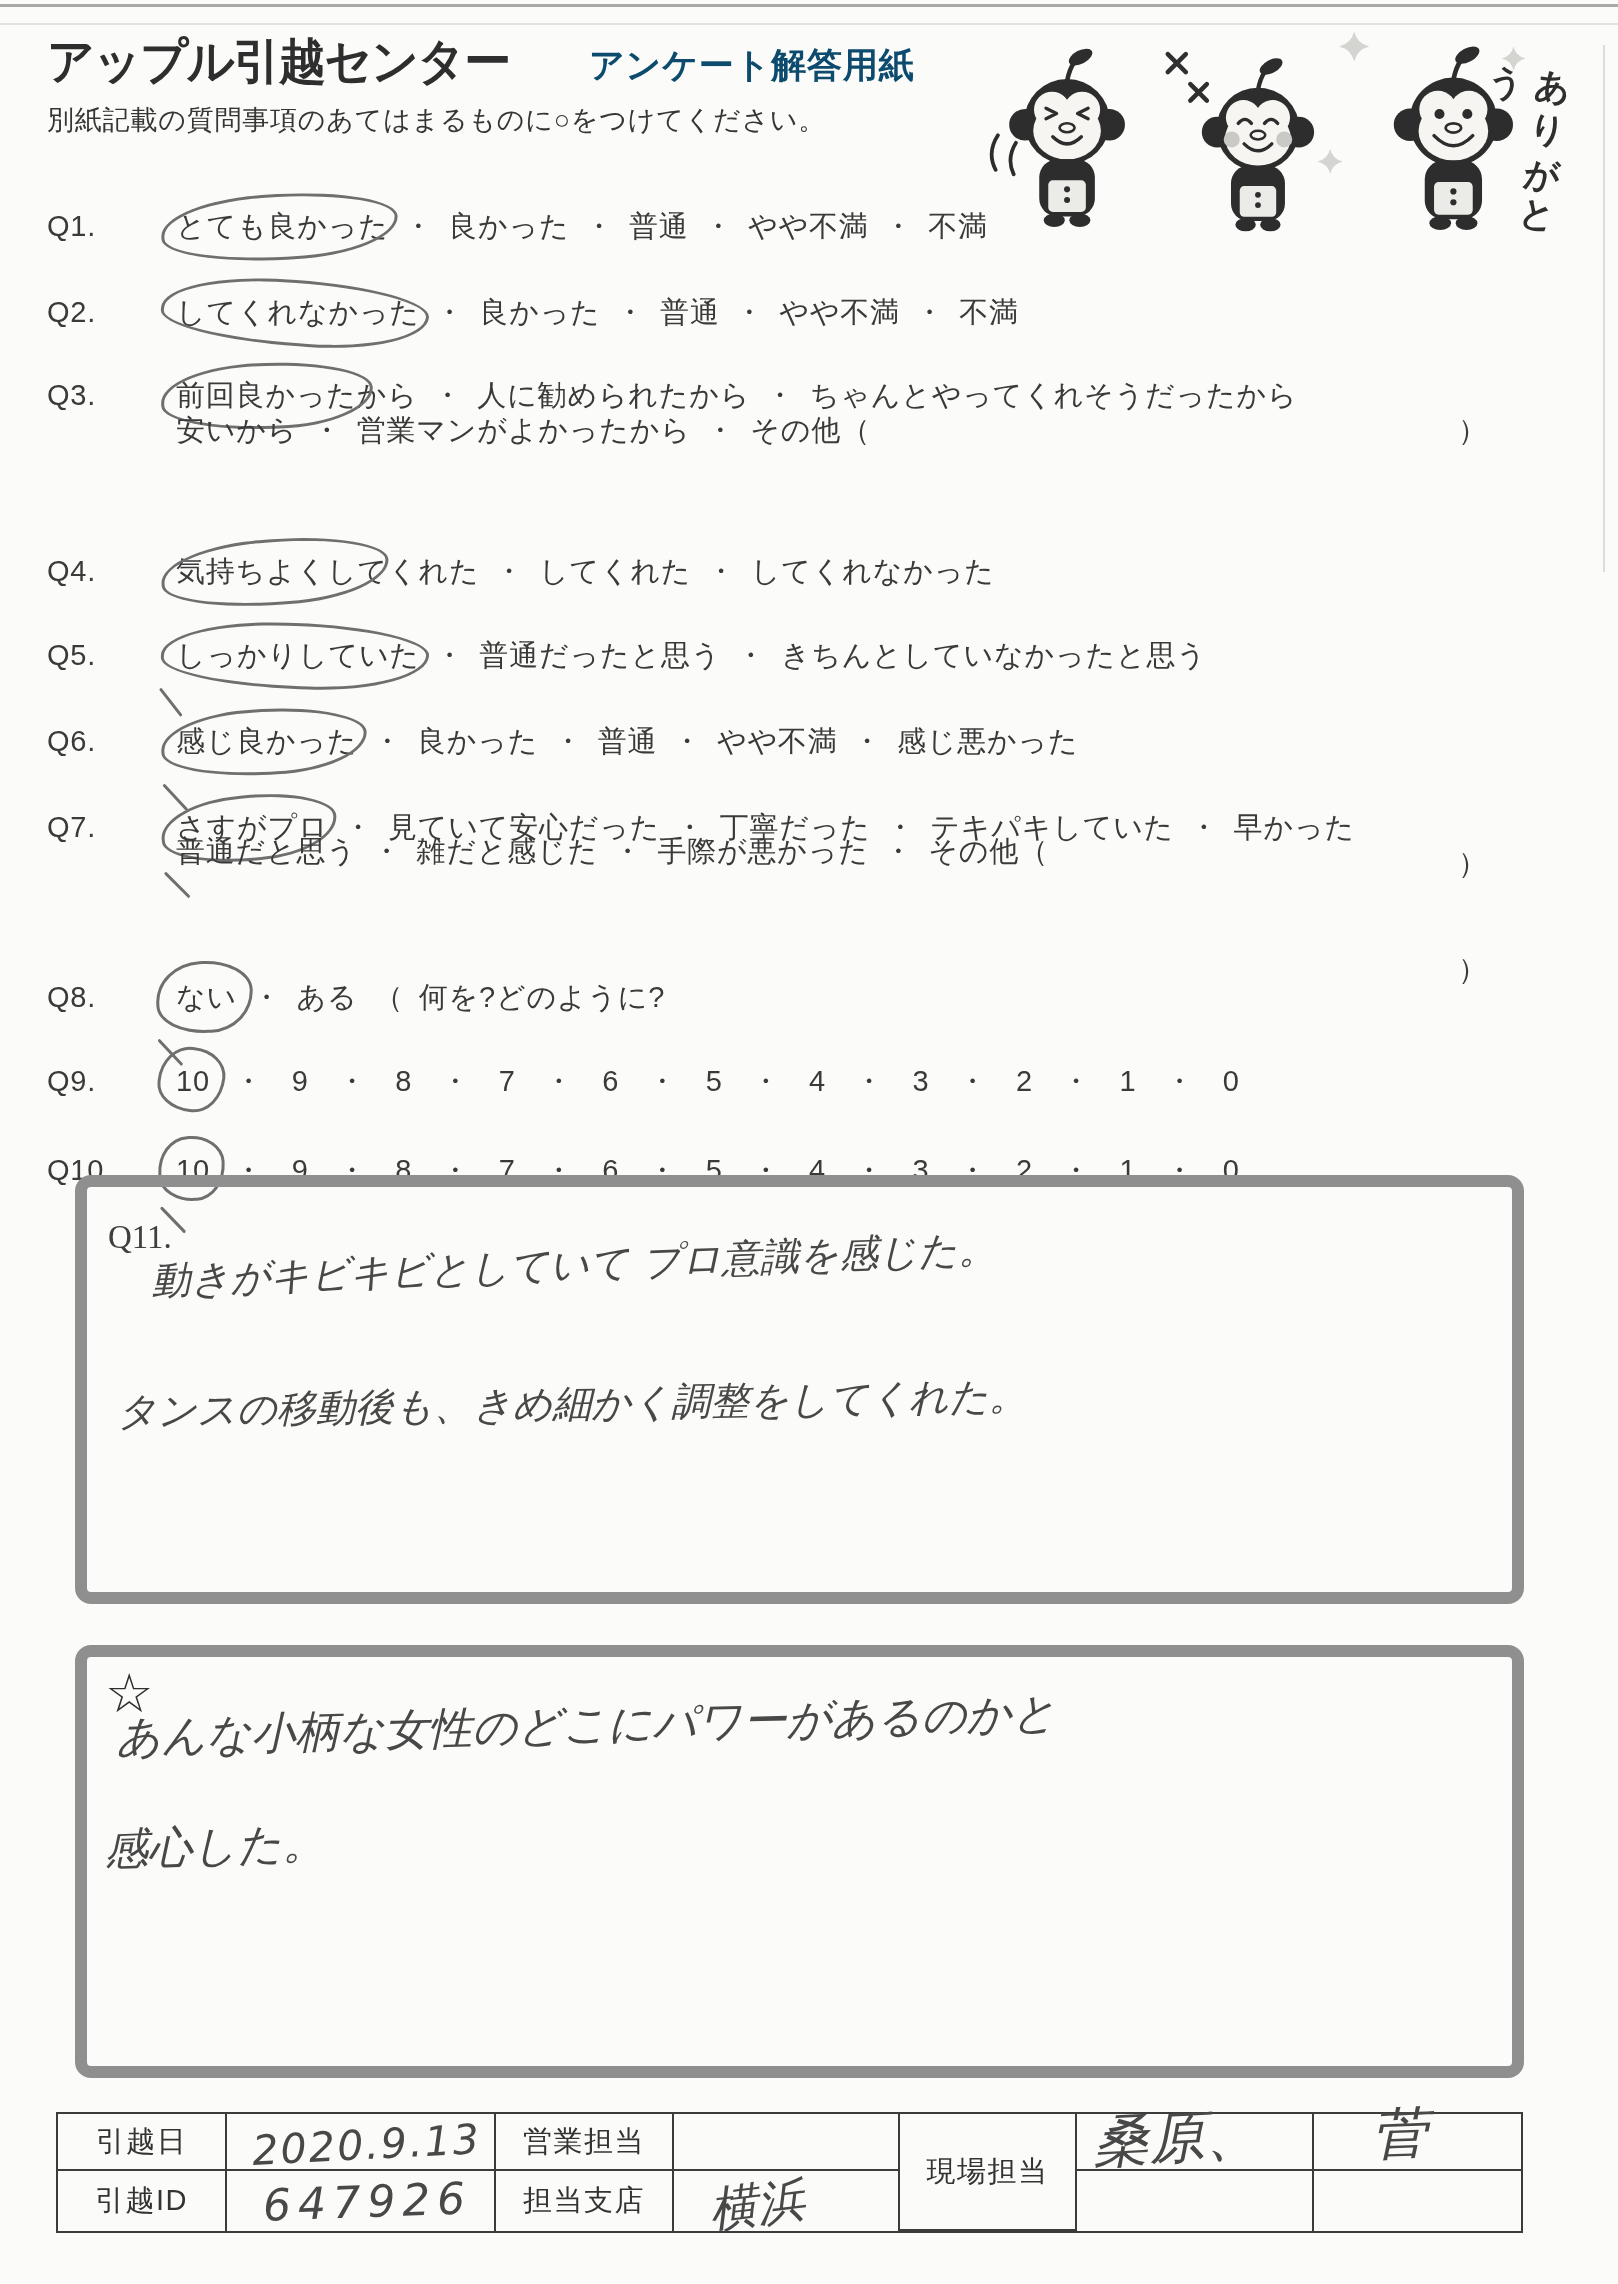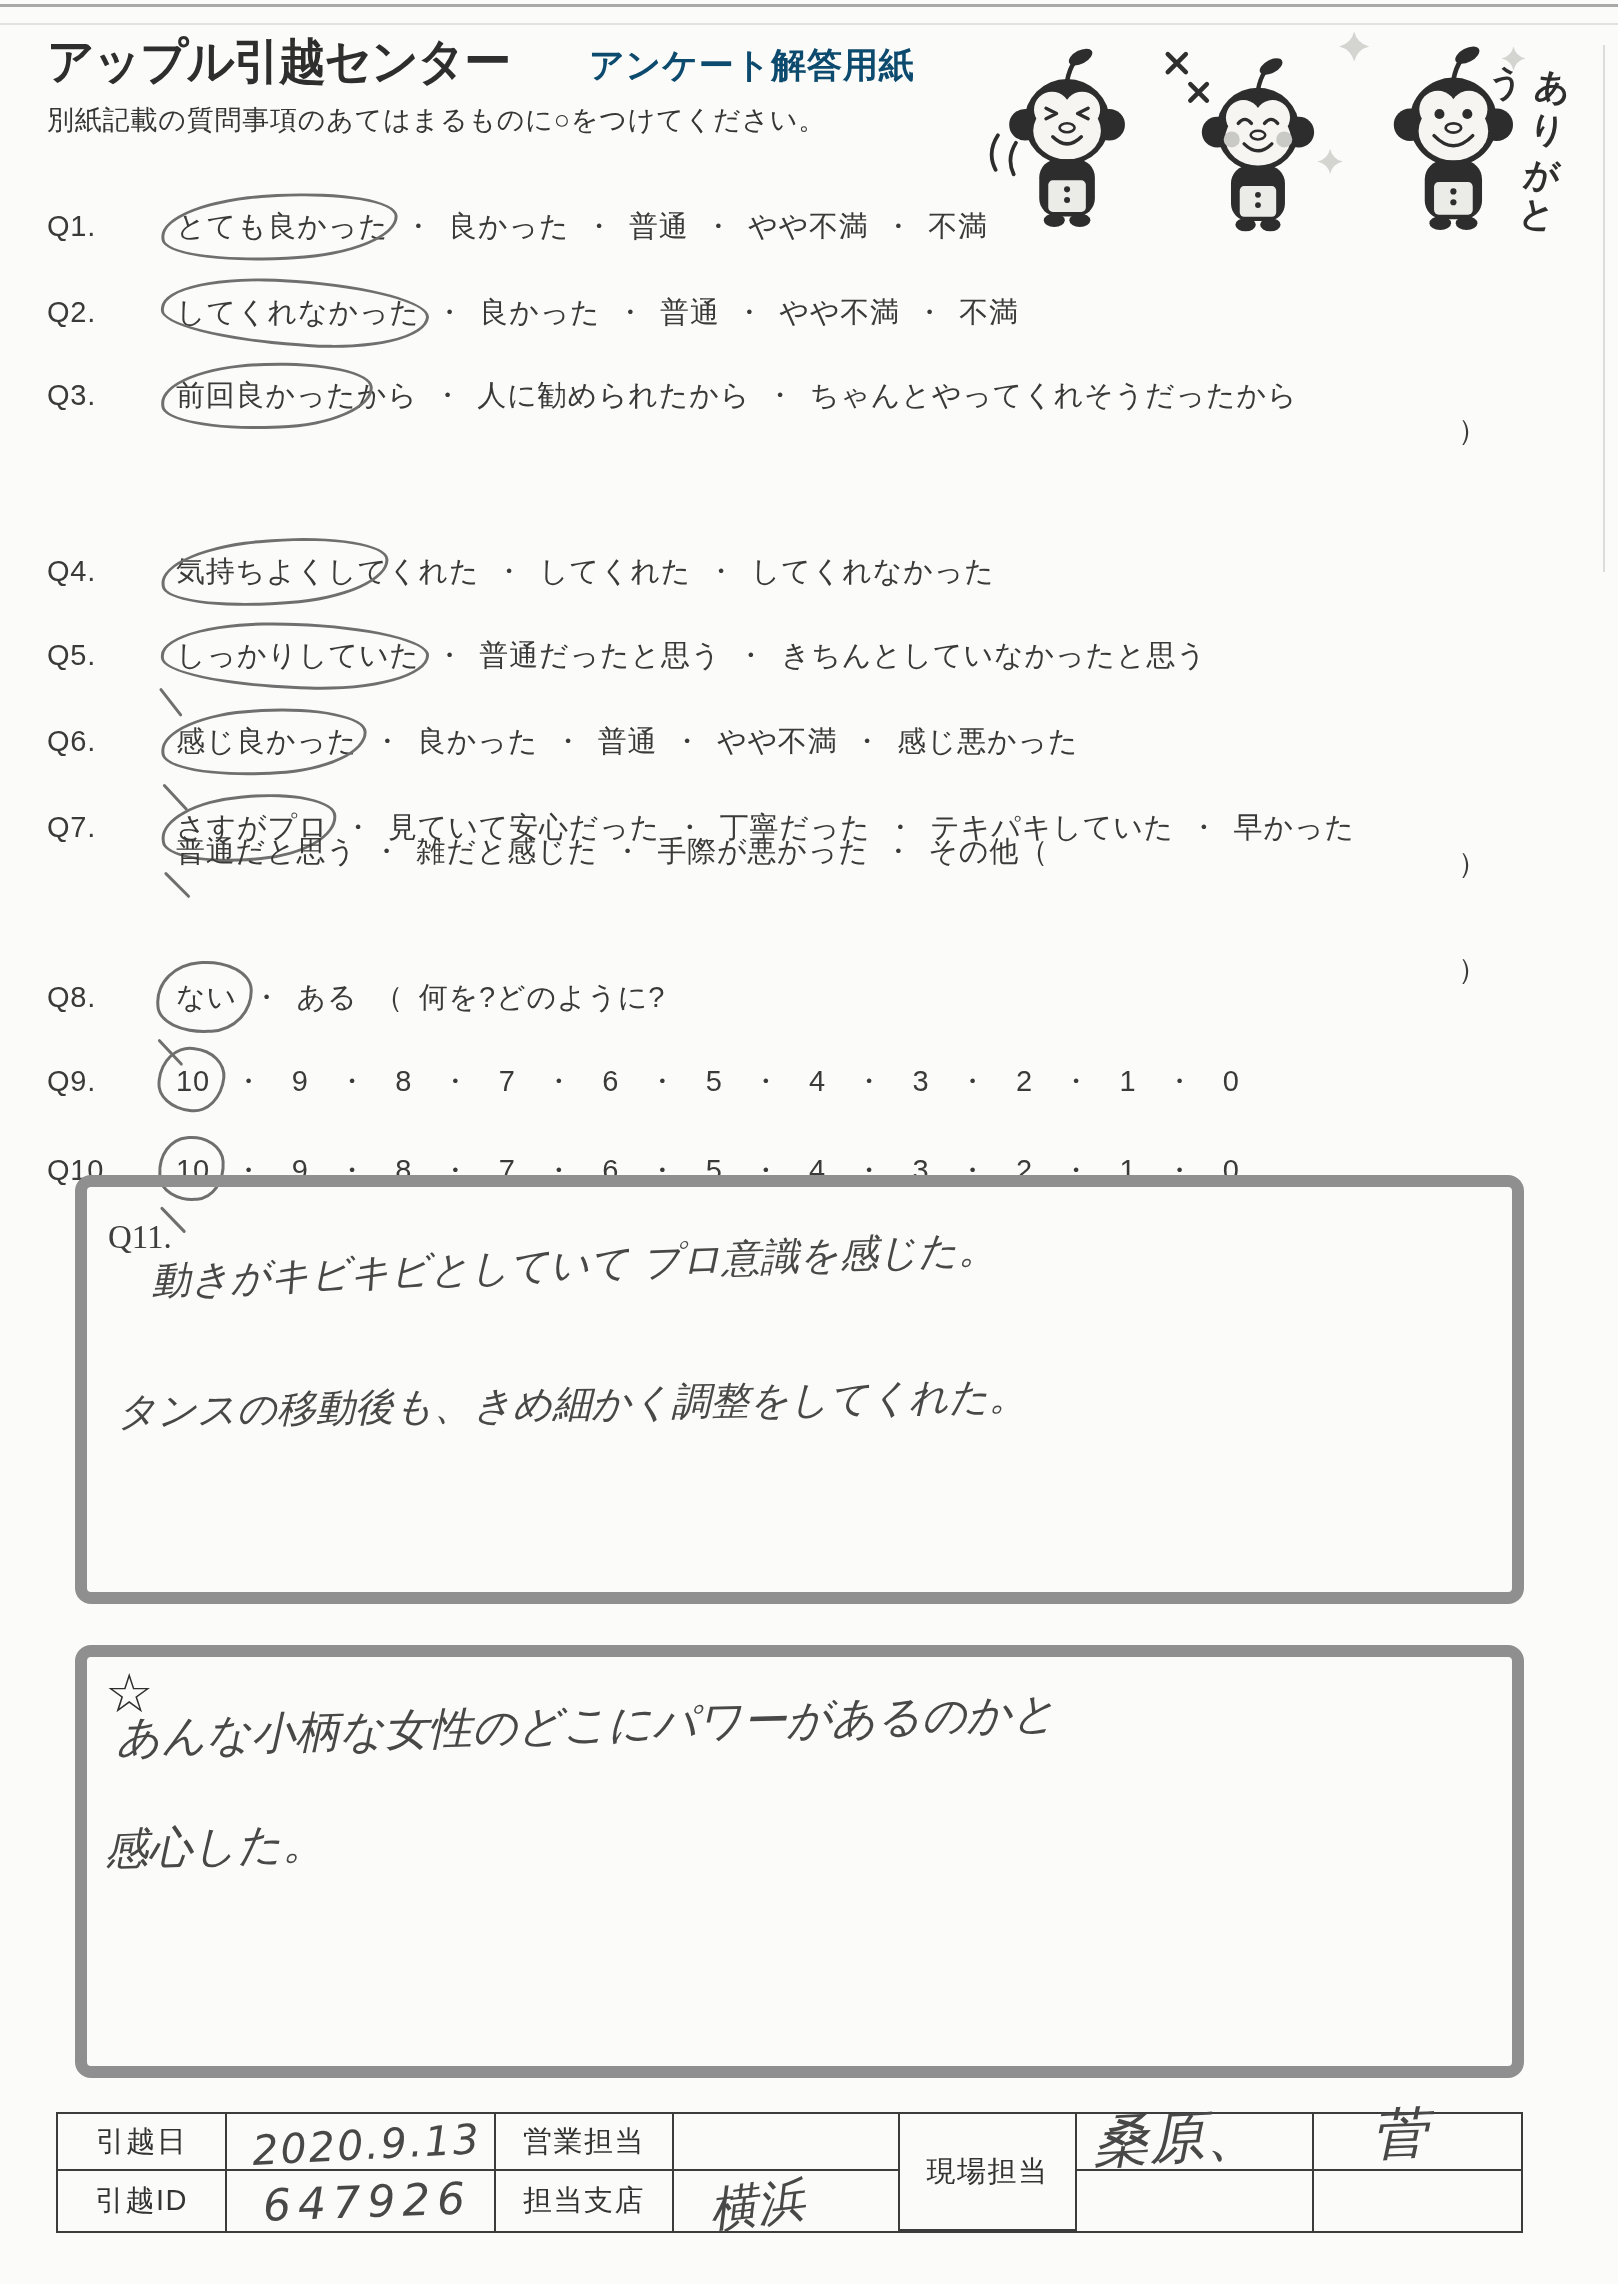--- a/index.html
+++ b/index.html
@@ -185,20 +185,23 @@
 
   <div class="q" style="top:179px">
     <span class="qid">Q1.</span><span class="copt"><i class="ring"></i><span>とても良かった</span></span><span class="opts"> ・ 良かった ・ 普通 ・ やや不満 ・ 不満</span>
   </div>
   <div class="q" style="top:265px">
     <span class="qid">Q2.</span><span class="copt"><i class="ring" style="transform:rotate(4deg)"></i><span>してくれなかった</span></span><span class="opts"> ・ 良かった ・ 普通 ・ やや不満 ・ 不満</span>
   </div>
   <div class="q" style="top:348px">
     <span class="qid">Q3.</span><span class="copt"><i class="ring" style="right:45px;transform:rotate(-2deg)"></i><span>前回良かったから</span></span><span class="opts"> ・ 人に勧められたから ・ ちゃんとやってくれそうだったから</span>
   </div>
+  <div class="q cont" style="top:411px">
+    <span class="opts">安いから ・ 営業マンがよかったから ・ その他（</span>
+  </div>
   <span class="paren" style="top:411px">）</span>
 
   <div class="q" style="top:524px">
     <span class="qid">Q4.</span><span class="copt"><i class="ring" style="right:90px;transform:rotate(-4deg)"></i><span>気持ちよくしてくれた</span></span><span class="opts"> ・ してくれた ・ してくれなかった</span>
   </div>
   <div class="q" style="top:608px">
     <span class="qid">Q5.</span><span class="copt"><i class="ring tail" style="transform:rotate(2deg)"></i><span>しっかりしていた</span></span><span class="opts"> ・ 普通だったと思う ・ きちんとしていなかったと思う</span>
   </div>
   <div class="q" style="top:694px">
     <span class="qid">Q6.</span><span class="copt"><i class="ring tail"></i><span>感じ良かった</span></span><span class="opts"> ・ 良かった ・ 普通 ・ やや不満 ・ 感じ悪かった</span>

